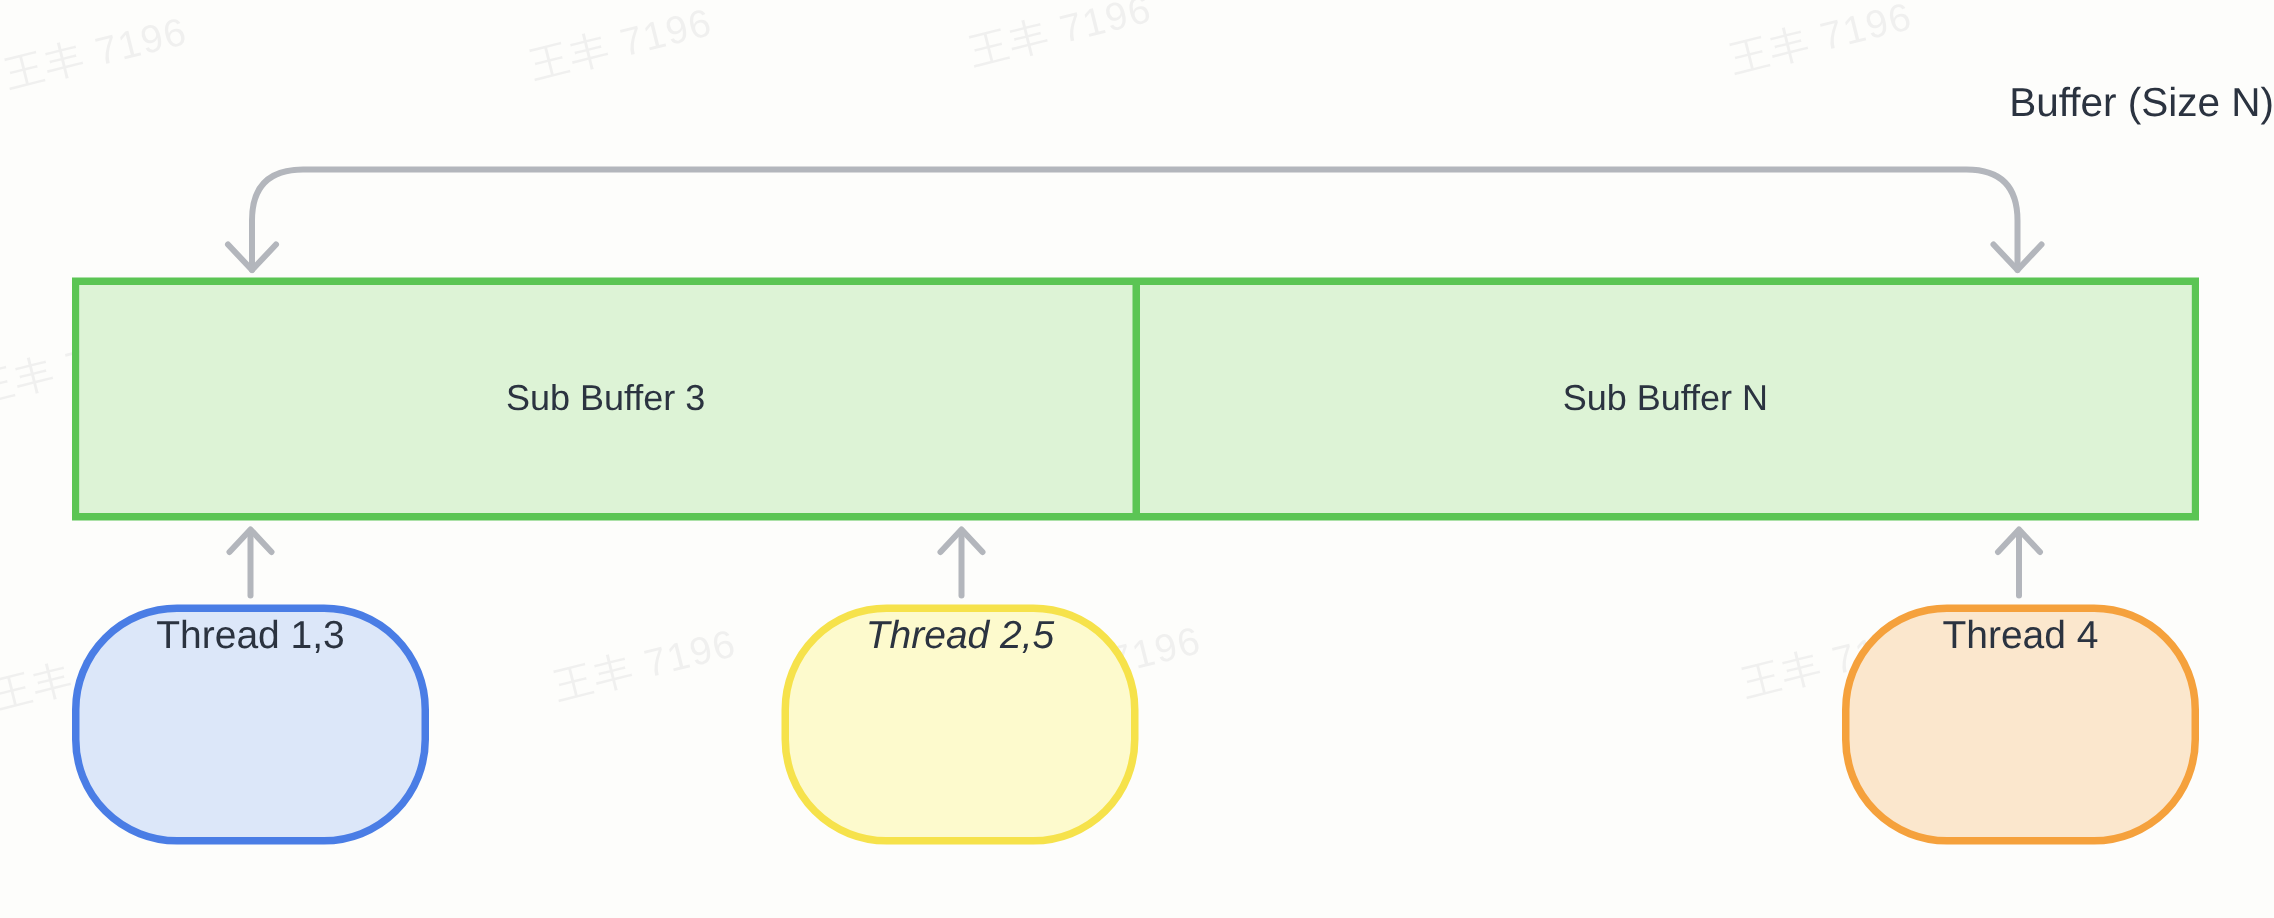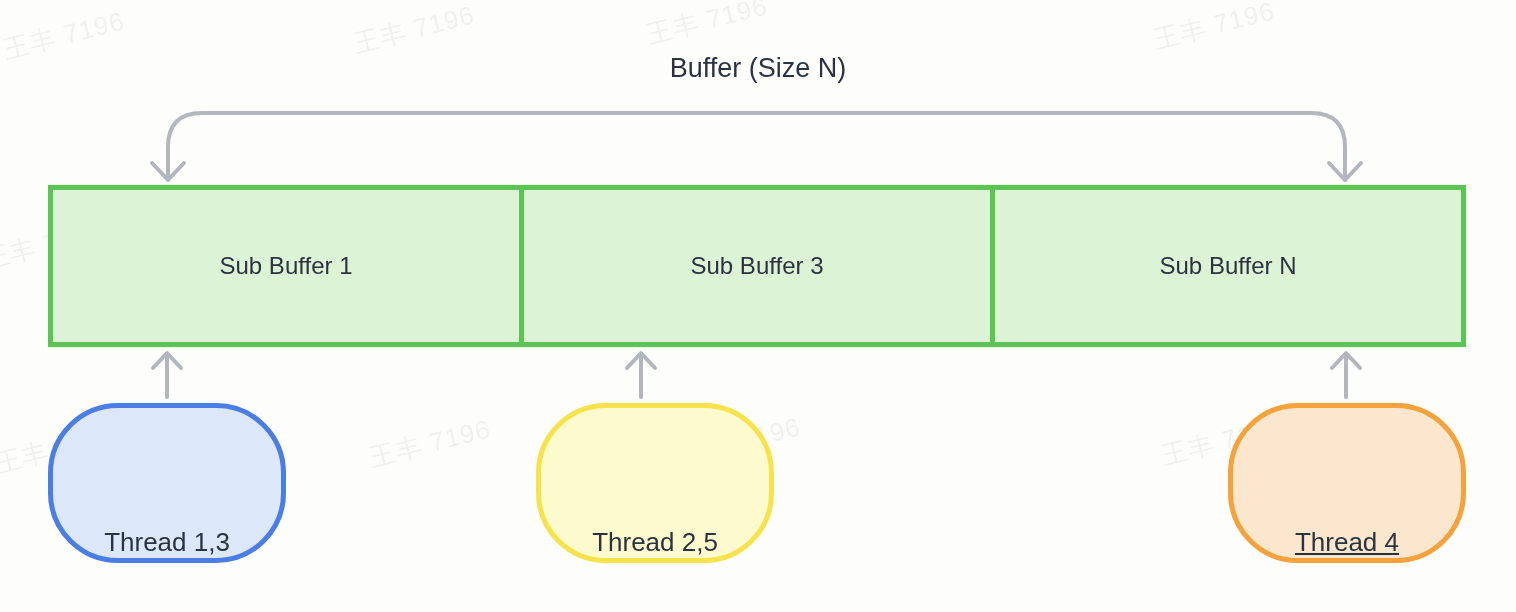--- a/index.html
+++ b/index.html
@@ -22,21 +22,21 @@
     color: var(--wm, rgba(125,130,140,0.10));
     transform: rotate(-14deg);
     white-space: nowrap;
     user-select: none;
   }
 
   
   .title {
     position: absolute;
     top: 53px; left: 0; right: 0;
-    text-align: center;
+    text-align: right;
     font-size: 27px;
     font-weight: 500;
     z-index: 3;
   }
 
   
   .connector-layer {
     position: absolute; inset: 0;
     width: 1516px; height: 612px;
     z-index: 2;
@@ -73,28 +73,28 @@
 
   
   .thread {
     position: absolute;
     top: 403px;
     width: 238px; height: 160px;
     box-sizing: border-box;
     border-radius: 70px;
     border: 5px solid #888;
     display: flex;
-    align-items: flex-end;
+    align-items: flex-start;
     justify-content: center;
     font-size: 26px;
     z-index: 2;
   }
   .thread.t1 { left: 48px; }
-  .thread.t2 { left: 536px; }
-  .thread.t3 { left: 1228px; text-decoration: underline; }
+  .thread.t2 { left: 521px; font-style: italic; }
+  .thread.t3 { left: 1228px; }
 </style>
 </head>
 <body>
 
 <div class="canvas">
 
   <div class="wm-layer">
       <span class="wm" style="left: 2px; top: 18px;">王丰 7196</span>
       <span class="wm" style="left: 352px; top: 12px;">王丰 7196</span>
       <span class="wm" style="left: 645px; top: 3px;">王丰 7196</span>
@@ -128,23 +128,20 @@
       <path class="stroke-arrow" d="M627 368 L641 353 L655 368"></path>
     </g>
     <g>
       <path class="stroke-arrow" d="M1346 397 V357"></path>
       <path class="stroke-arrow" d="M1332 368 L1346 353 L1360 368"></path>
     </g>
   </svg>
 
   <div class="buffer-row">
     <div class="cell">
-      <span>Sub Buffer 1</span>
-    </div>
-    <div class="cell">
       <span>Sub Buffer 3</span>
     </div>
     <div class="cell">
       <span>Sub Buffer N</span>
     </div>
   </div>
 
   <div class="thread t1" style="background: rgb(220, 231, 249); border-color: rgb(74, 125, 229);">
     <span>Thread 1,3</span>
   </div>

